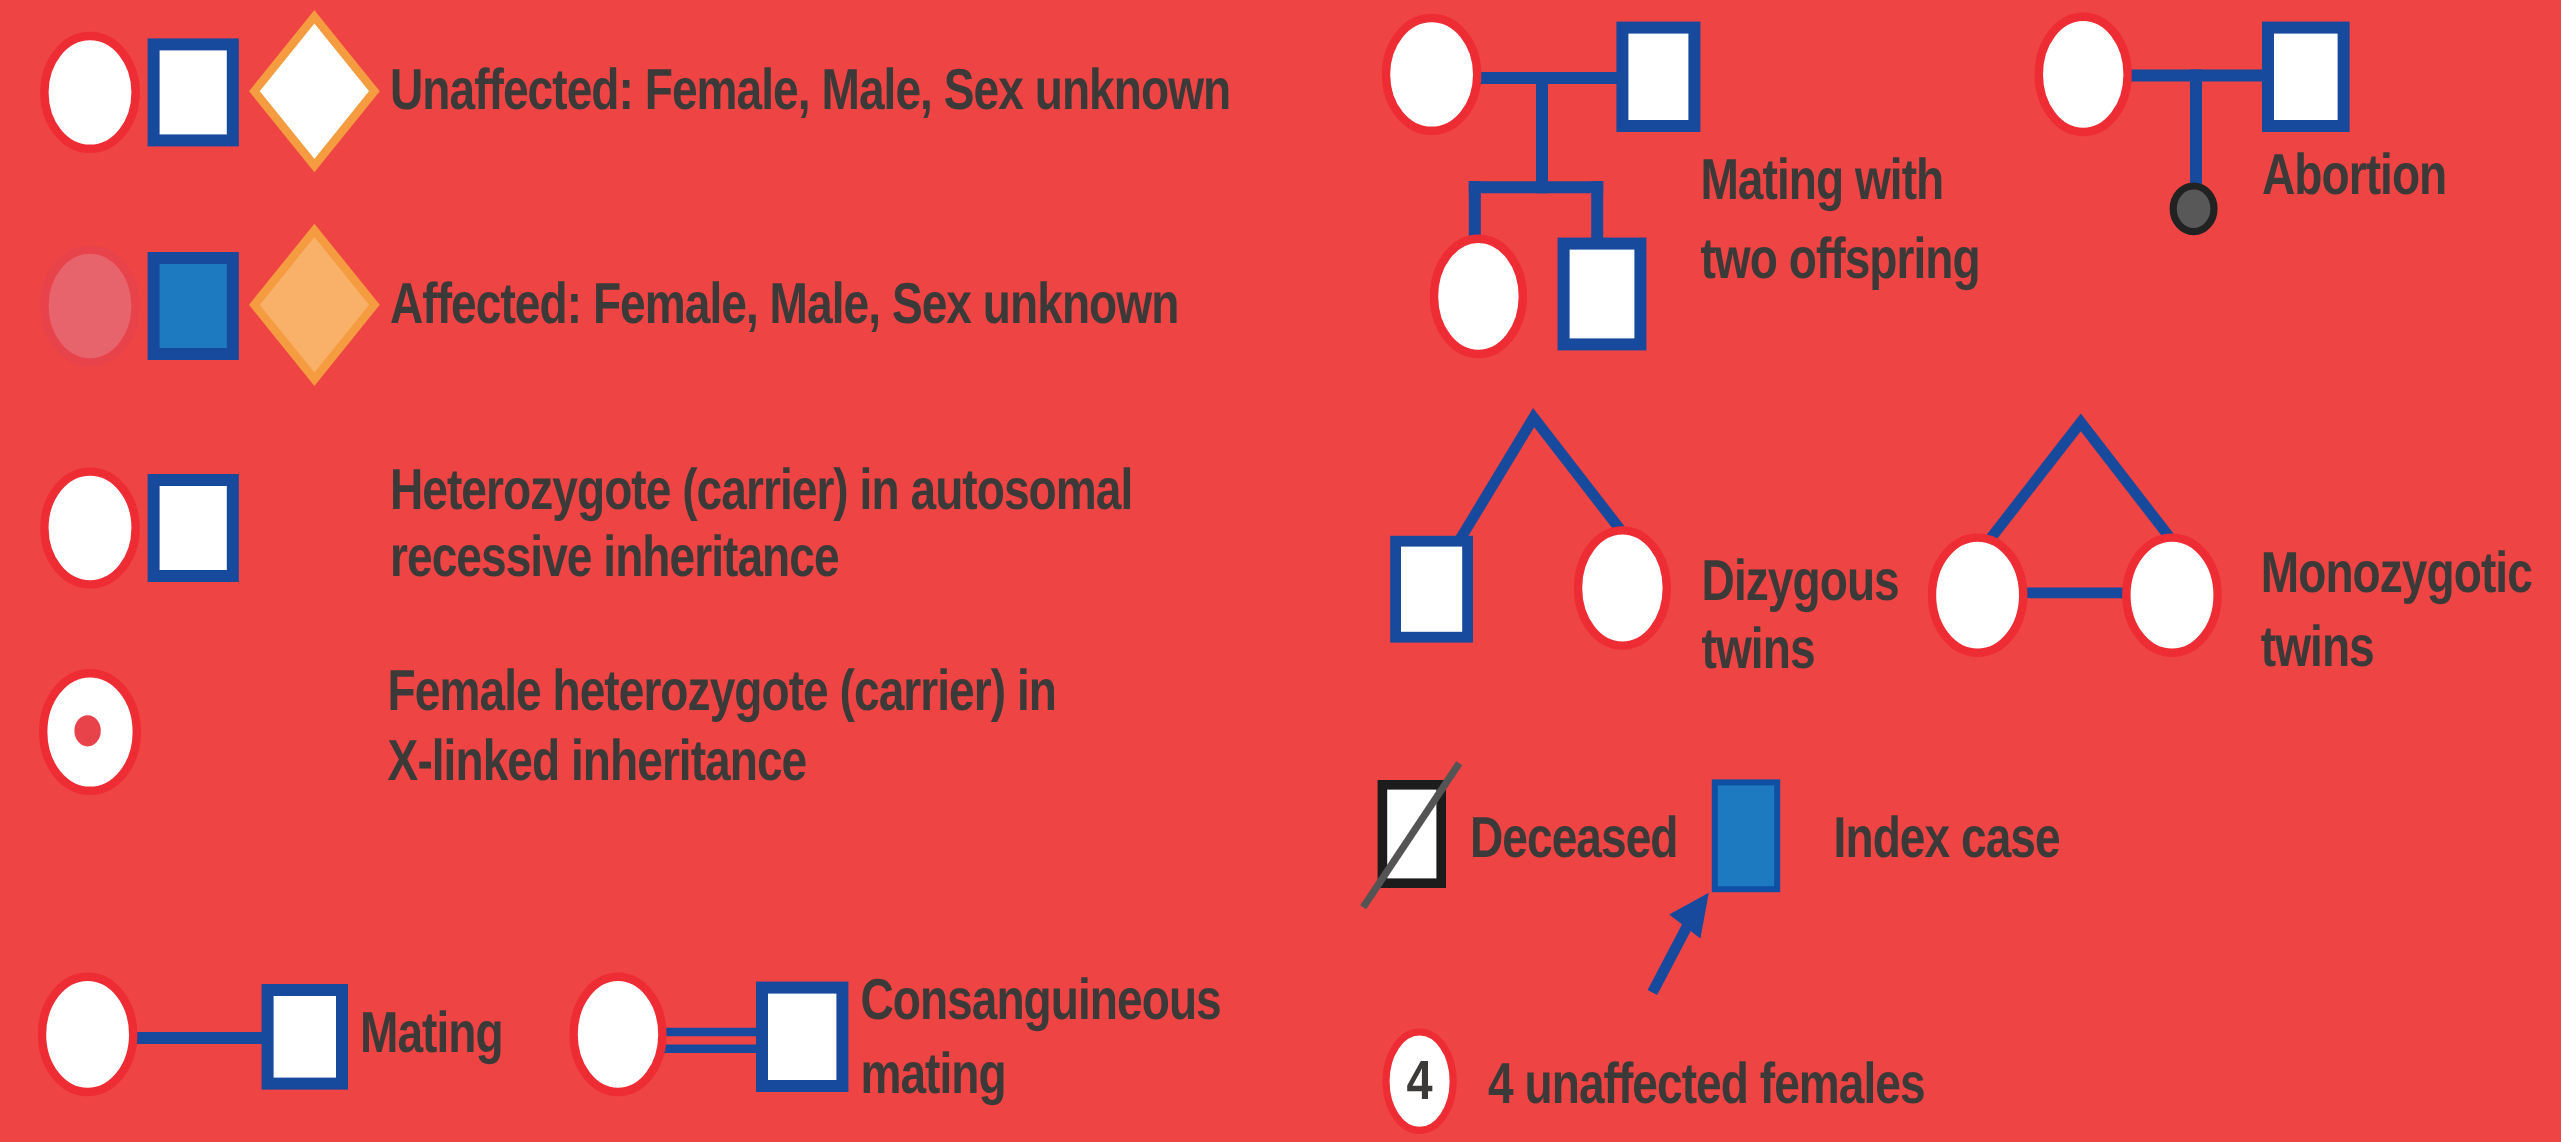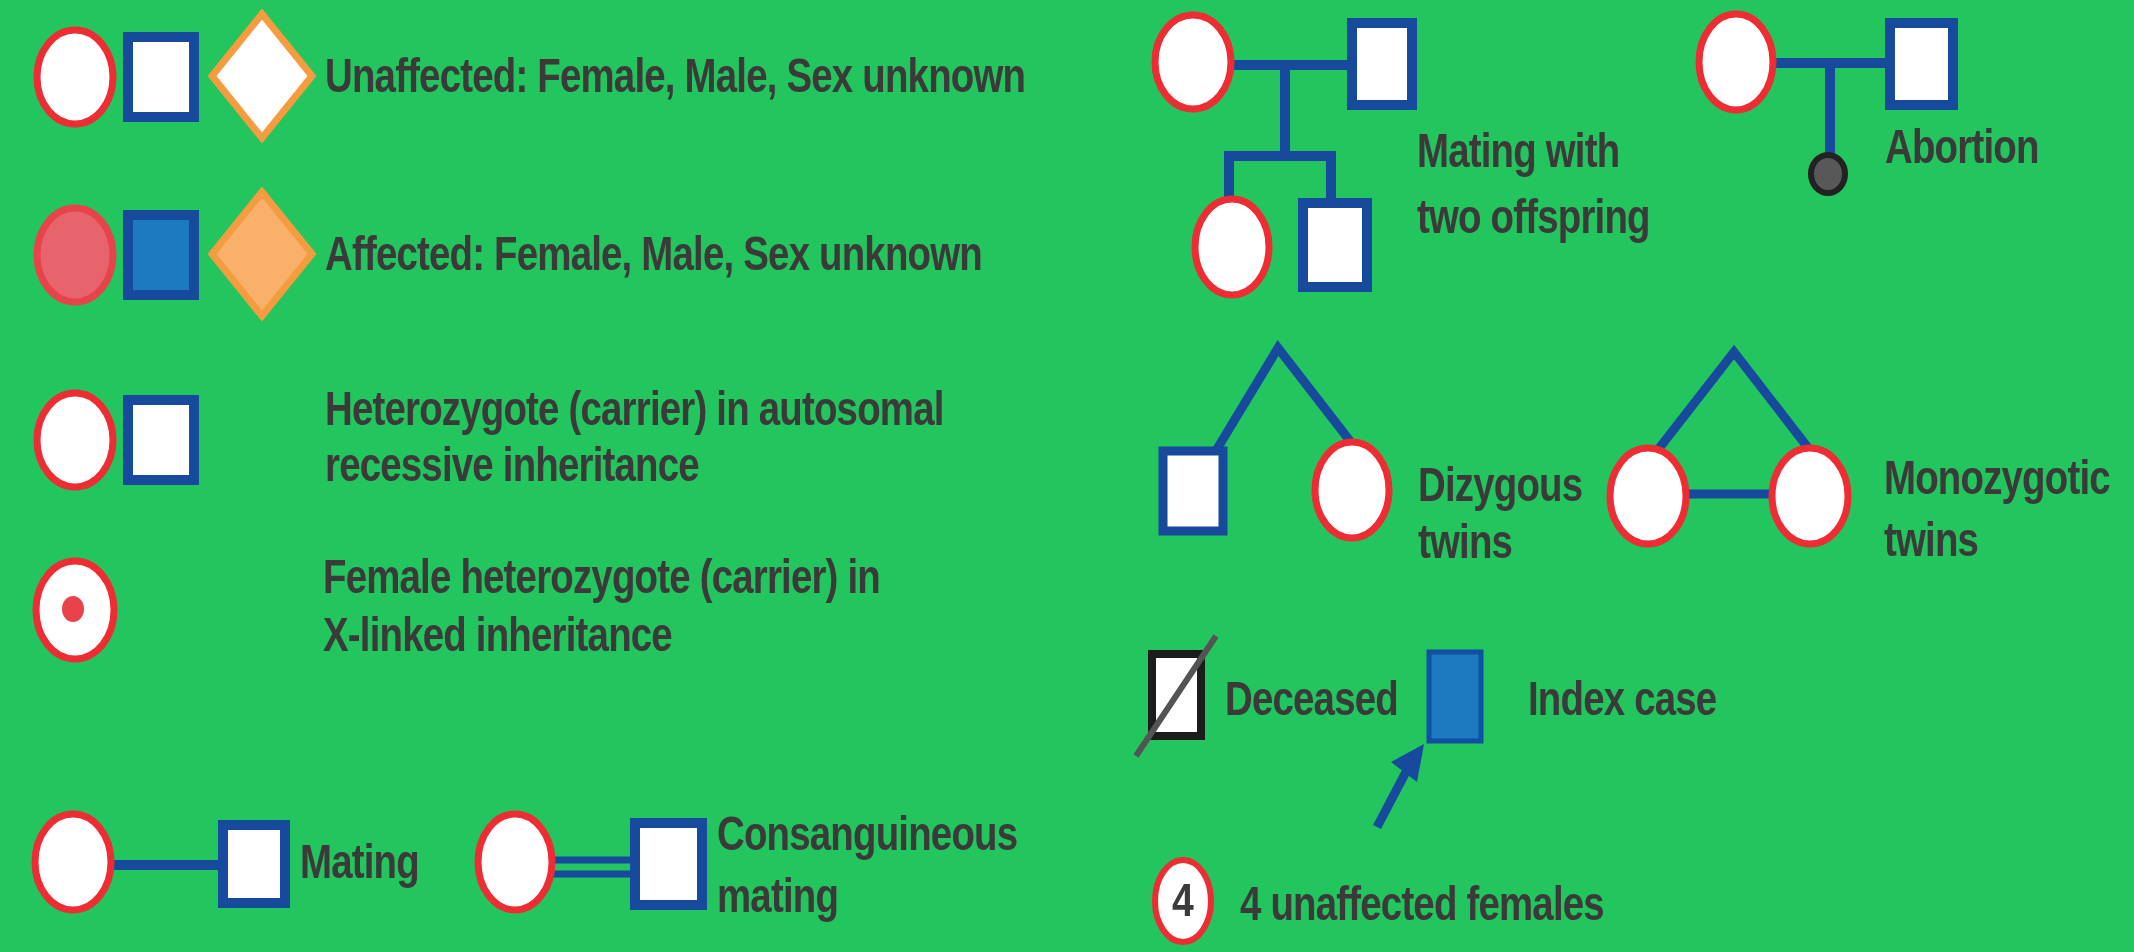--- a/index.html
+++ b/index.html
@@ -2,21 +2,21 @@
 <html><head>
 <meta charset="utf-8">
 <style>
   :root{
     --red:#ee2c34; --red_fill:#e8646c; --red_stroke:#e8434b;
     --navy:#17499d; --blue_fill:#1e7ac0; --orange:#f59b40; --orange_fill:#f9b16a;
     --text:#3b3a39; --gray_dot:#585858; --black:#1c1c1c; --slash:#545454;
   }
   html,body{margin:0;padding:0;background:#ffffff;}
   #stage{
-    position:relative; width:2134px; height:952px; background:#22c55e;
+    position:relative; width:2134px; height:952px; background:#ef4444;
     font-family:"Liberation Sans", sans-serif; overflow:hidden;text-align:center;
   }
   #fig{position:absolute; left:0; top:0;}
   .stroke-red{stroke:var(--red); fill:#fff;}
   .stroke-navy{stroke:var(--navy); fill:#fff;}
   .line-navy{stroke:var(--navy); fill:none;}
   .fill-redhalf{fill:var(--red_fill); stroke:none;}
   .fill-bluehalf{fill:var(--blue_fill); stroke:none;}
   .affected-circle{fill:var(--red_fill); stroke:var(--red_stroke);}
   .affected-square{fill:var(--blue_fill); stroke:var(--navy);}

